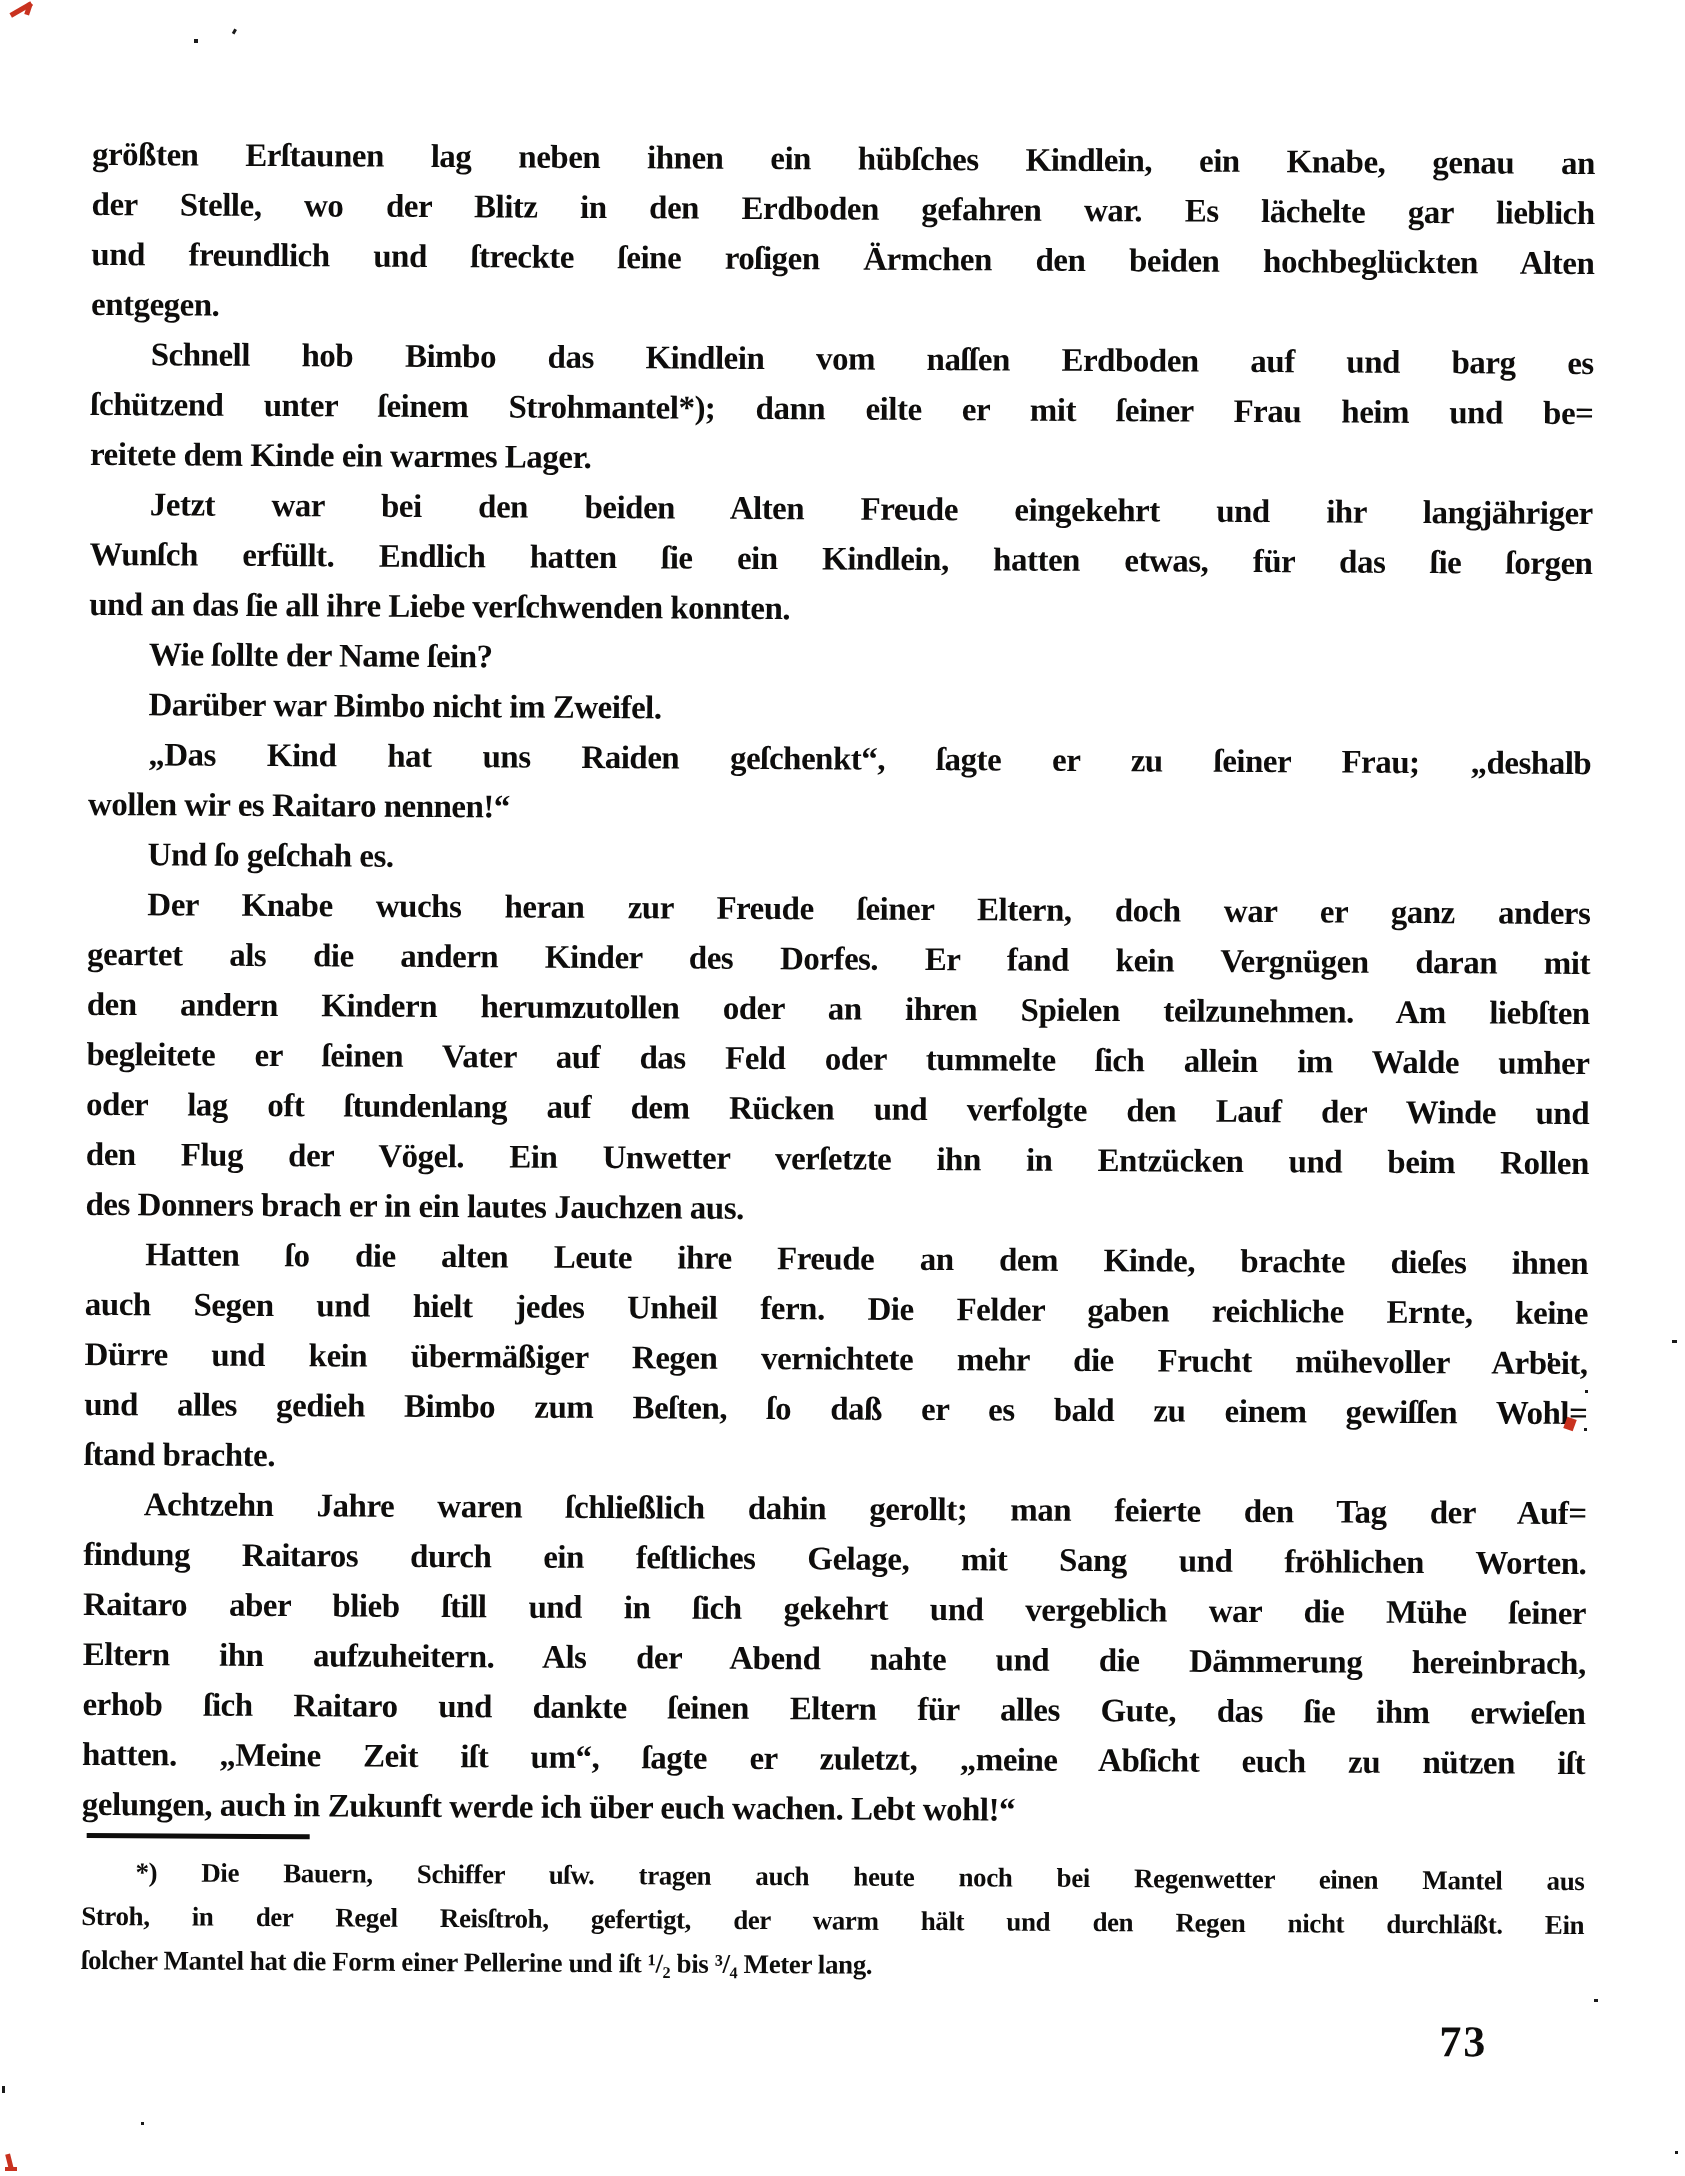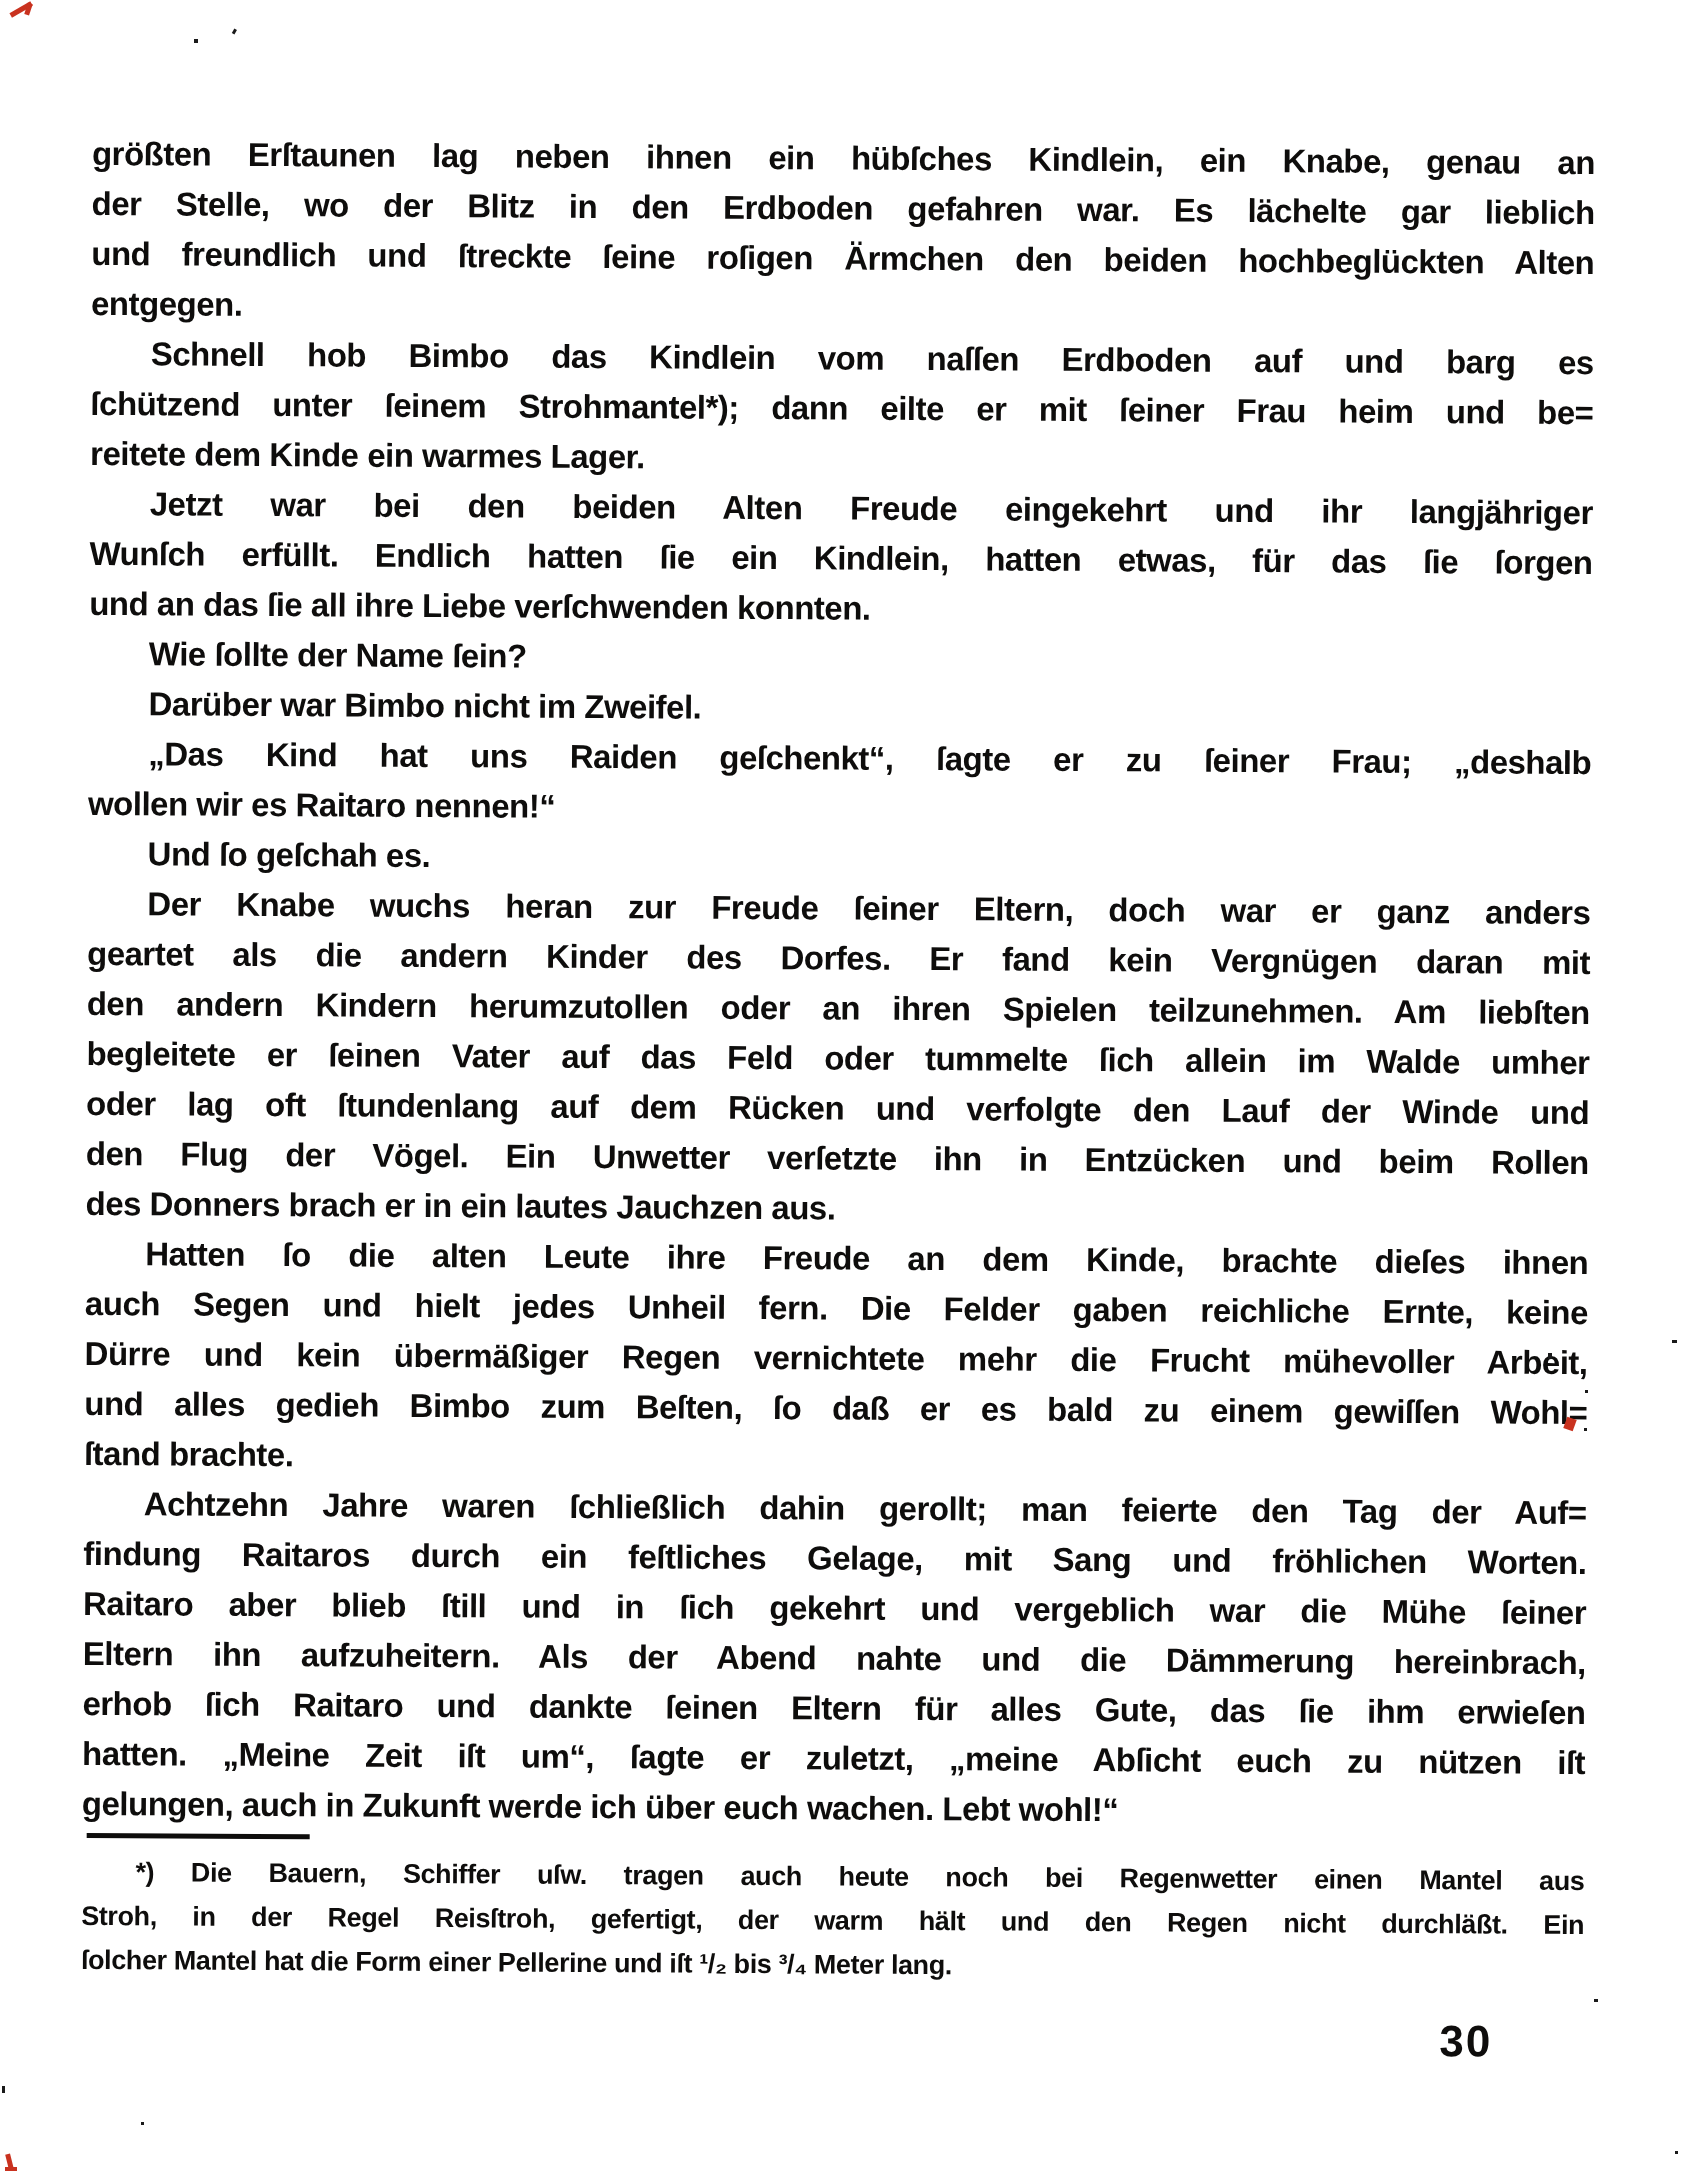--- a/index.html
+++ b/index.html
@@ -2,21 +2,21 @@
 <html style="font-size:14.8px"><head>
 <meta charset="utf-8">
 <style>
   html, body { margin: 0; padding: 0; background: #e8e8e8; }
   .page {
     position: relative;
     width: 1685px;
     height: 2176px;
     background: #ffffff;
     overflow: hidden;
-    font-family: Liberation Sans, sans-serif;
+    font-family: Liberation Serif, serif;
     color: #0e0d0c;
   }
   .scan {
     position: absolute;
     left: 0; top: 0; right: 0; bottom: 0;
     transform: rotate(0.35deg);
     transform-origin: 102px 148px;
   }
   .text-block {
     position: absolute;
@@ -115,21 +115,21 @@
         <div class="line just">erhob ſich Raitaro und dankte ſeinen Eltern für alles Gute, das ſie ihm erwieſen</div>
         <div class="line just">hatten.  „Meine Zeit iſt um“, ſagte er zuletzt, „meine Abſicht euch zu nützen iſt</div>
         <div class="line">gelungen, auch in Zukunft werde ich über euch wachen.  Lebt wohl!“</div>
       </div>
     <div class="footnote-rule"></div>
     <div class="footnote-block">
         <div class="fline indent just">*) Die Bauern, Schiffer uſw. tragen auch heute noch bei Regenwetter einen Mantel aus</div>
         <div class="fline just">Stroh, in der Regel Reisſtroh, gefertigt, der warm hält und den Regen nicht durchläßt.  Ein</div>
         <div class="fline">ſolcher Mantel hat die Form einer Pellerine und iſt ¹/₂ bis ³/₄ Meter lang.</div>
       </div>
-    <div class="page-number">30</div>
+    <div class="page-number">73</div>
   </div>
   <div id="artifact-layer">
       <div class="artifact" style="left: 9.2px; top: 7.4px; width: 24px; height: 4.6px; background: rgb(201, 50, 31); transform: rotate(-30deg);"></div>
       <div class="artifact" style="left: 26px; top: 2.8px; width: 4.6px; height: 12px; background: rgb(201, 50, 31); transform: rotate(18deg);"></div>
       <div class="artifact" style="left: 7.4px; top: 2154px; width: 4.6px; height: 15.7px; background: rgb(201, 50, 31); transform: rotate(-14deg);"></div>
       <div class="artifact" style="left: 4.6px; top: 2167px; width: 12px; height: 3.7px; background: rgb(201, 50, 31); transform: rotate(0deg);"></div>
       <div class="artifact" style="left: 1565px; top: 1418px; width: 10px; height: 12px; background: rgb(201, 50, 31); transform: rotate(20deg);"></div>
       <div class="artifact" style="left: 194px; top: 39px; width: 3.7px; height: 3.7px; background: rgb(26, 26, 26); transform: rotate(0deg);"></div>
       <div class="artifact" style="left: 233px; top: 29px; width: 2.8px; height: 4.6px; background: rgb(26, 26, 26); transform: rotate(30deg);"></div>
       <div class="artifact" style="left: 1548px; top: 1353px; width: 3.7px; height: 5.5px; background: rgb(26, 26, 26); transform: rotate(0deg);"></div>

